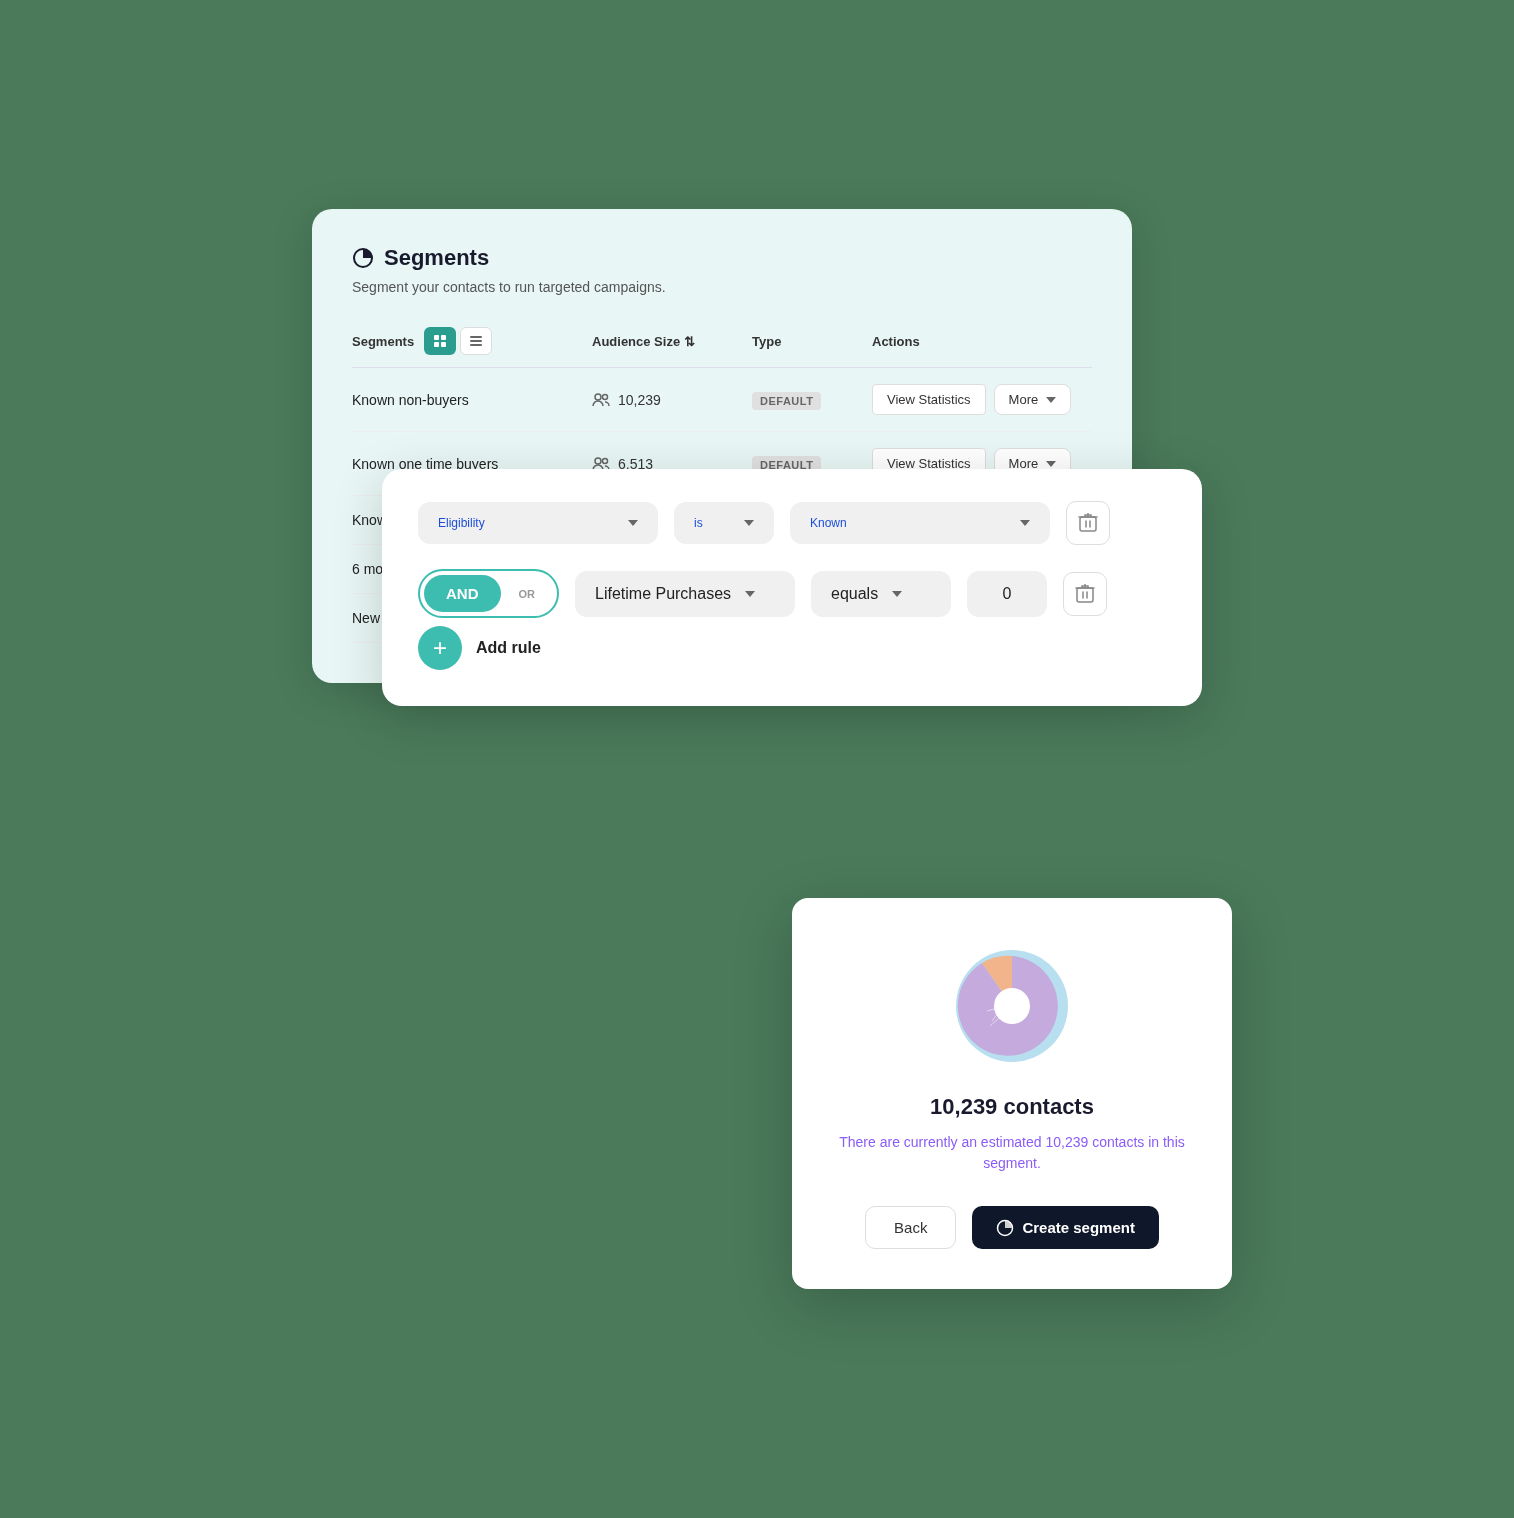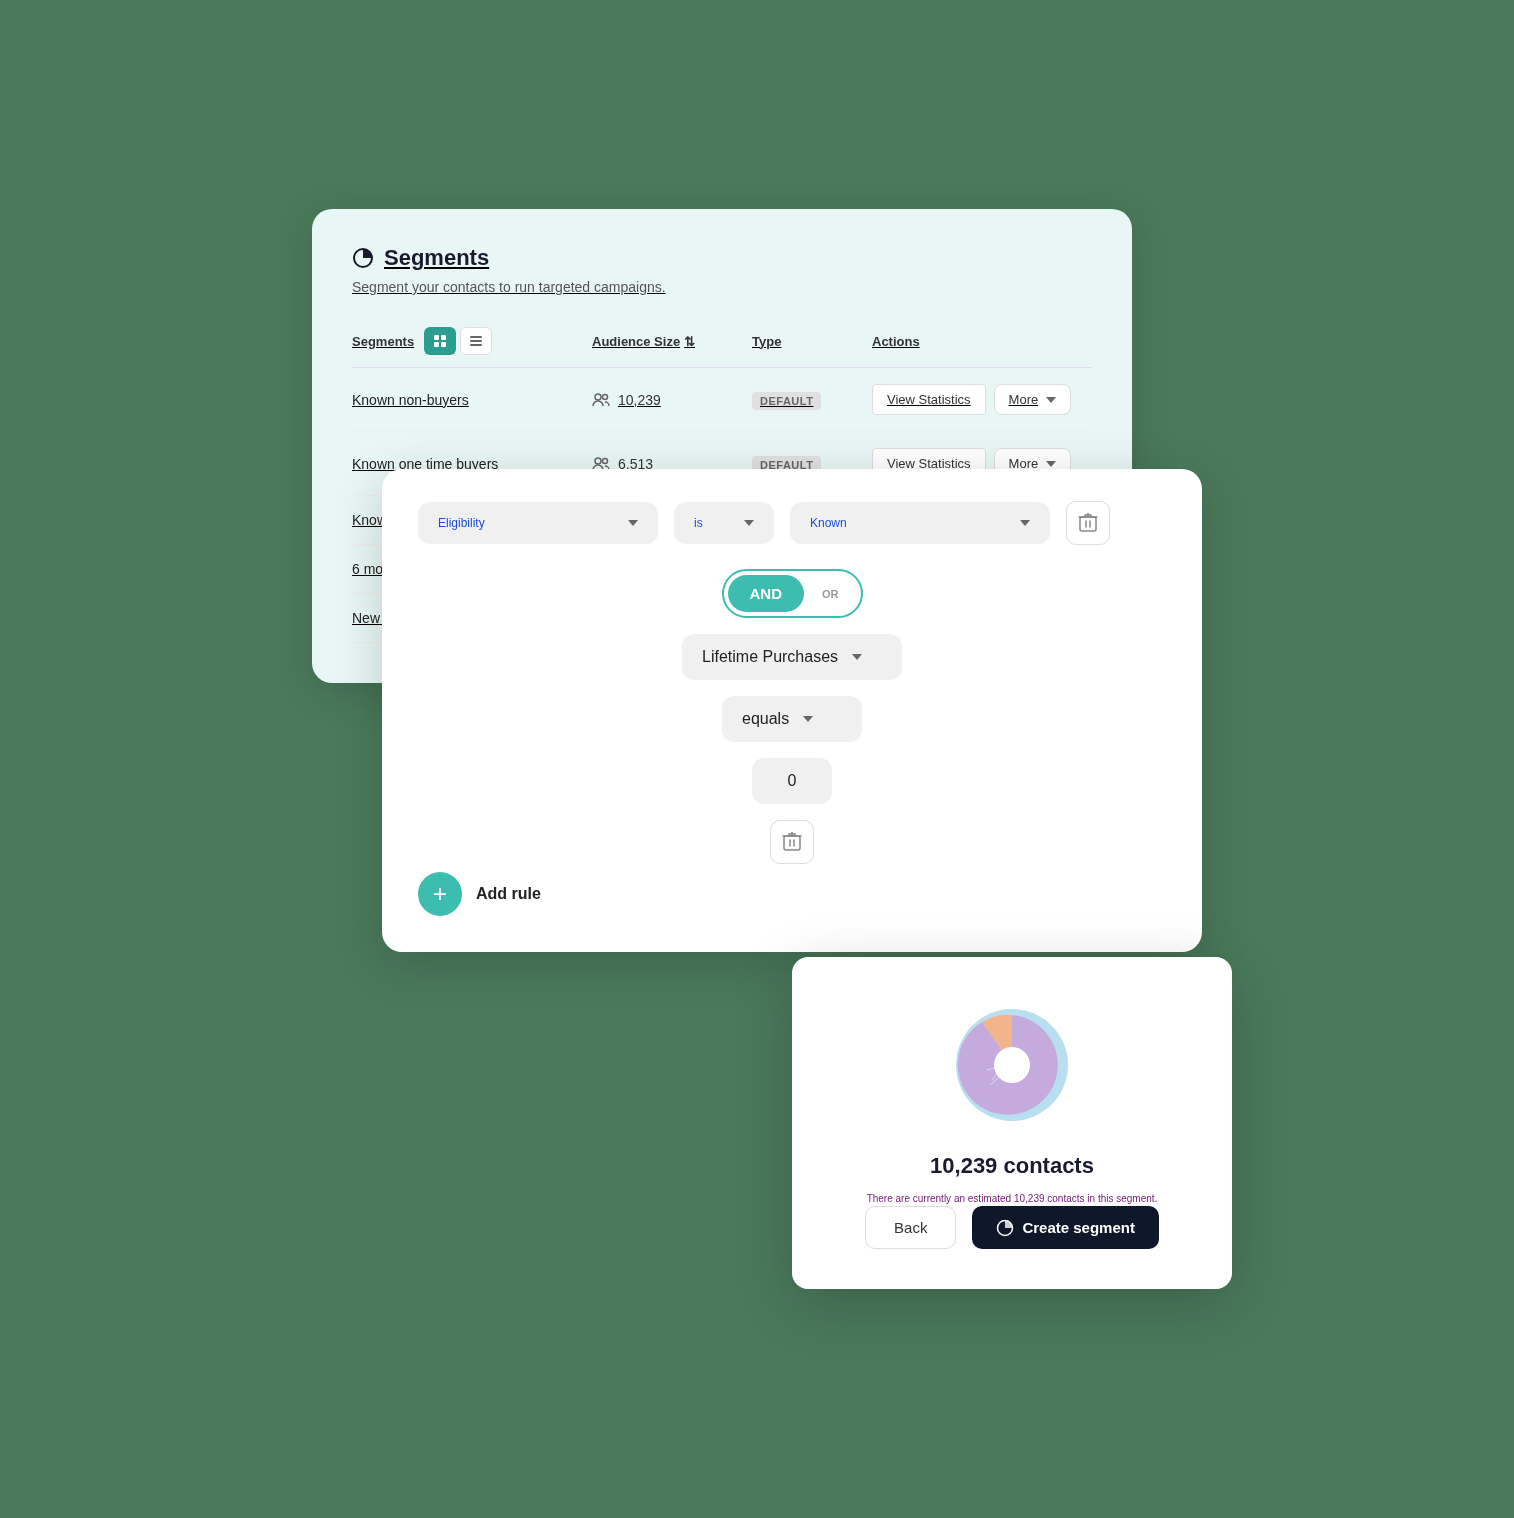--- a/index.html
+++ b/index.html
@@ -25,21 +25,20 @@
     .segments-panel {
       position: absolute;
       top: 0;
       left: 30px;
       width: 820px;
       background: #e8f7f5;
       border-radius: 20px;
       padding: 36px 40px 40px;
       box-shadow: 0 8px 40px rgba(0,0,0,0.15);
       z-index: 1;
-      text-decoration: underline;
     }
 
     .panel-header {
       display: flex;
       align-items: center;
       gap: 10px;
       margin-bottom: 8px;
     }
 
     .panel-title {
@@ -251,21 +250,20 @@
       padding: 10px 18px;
       font-size: 11px;
       font-weight: 600;
       cursor: pointer;
     }
 
     .rule-row-2 {
       display: flex;
       align-items: center;
       gap: 16px;
-      flex-direction: column;
     }
 
     .lifetime-dropdown {
       background: #f0f0f0;
       border: none;
       border-radius: 12px;
       padding: 14px 20px;
       font-size: 16px;
       color: #222;
       cursor: pointer;
@@ -350,23 +348,24 @@
     }
 
     .contacts-count {
       font-size: 22px;
       font-weight: 700;
       color: #1a1a2e;
       margin-bottom: 12px;
     }
 
     .contacts-desc {
-      font-size: 10px;
-      color: #701a75;
+      font-size: 14px;
+      color: #8b5cf6;
       line-height: 1.5;
+      margin-bottom: 32px;
     }
 
     .modal-actions {
       display: flex;
       gap: 16px;
       justify-content: center;
     }
 
     .btn-back {
       background: white;

